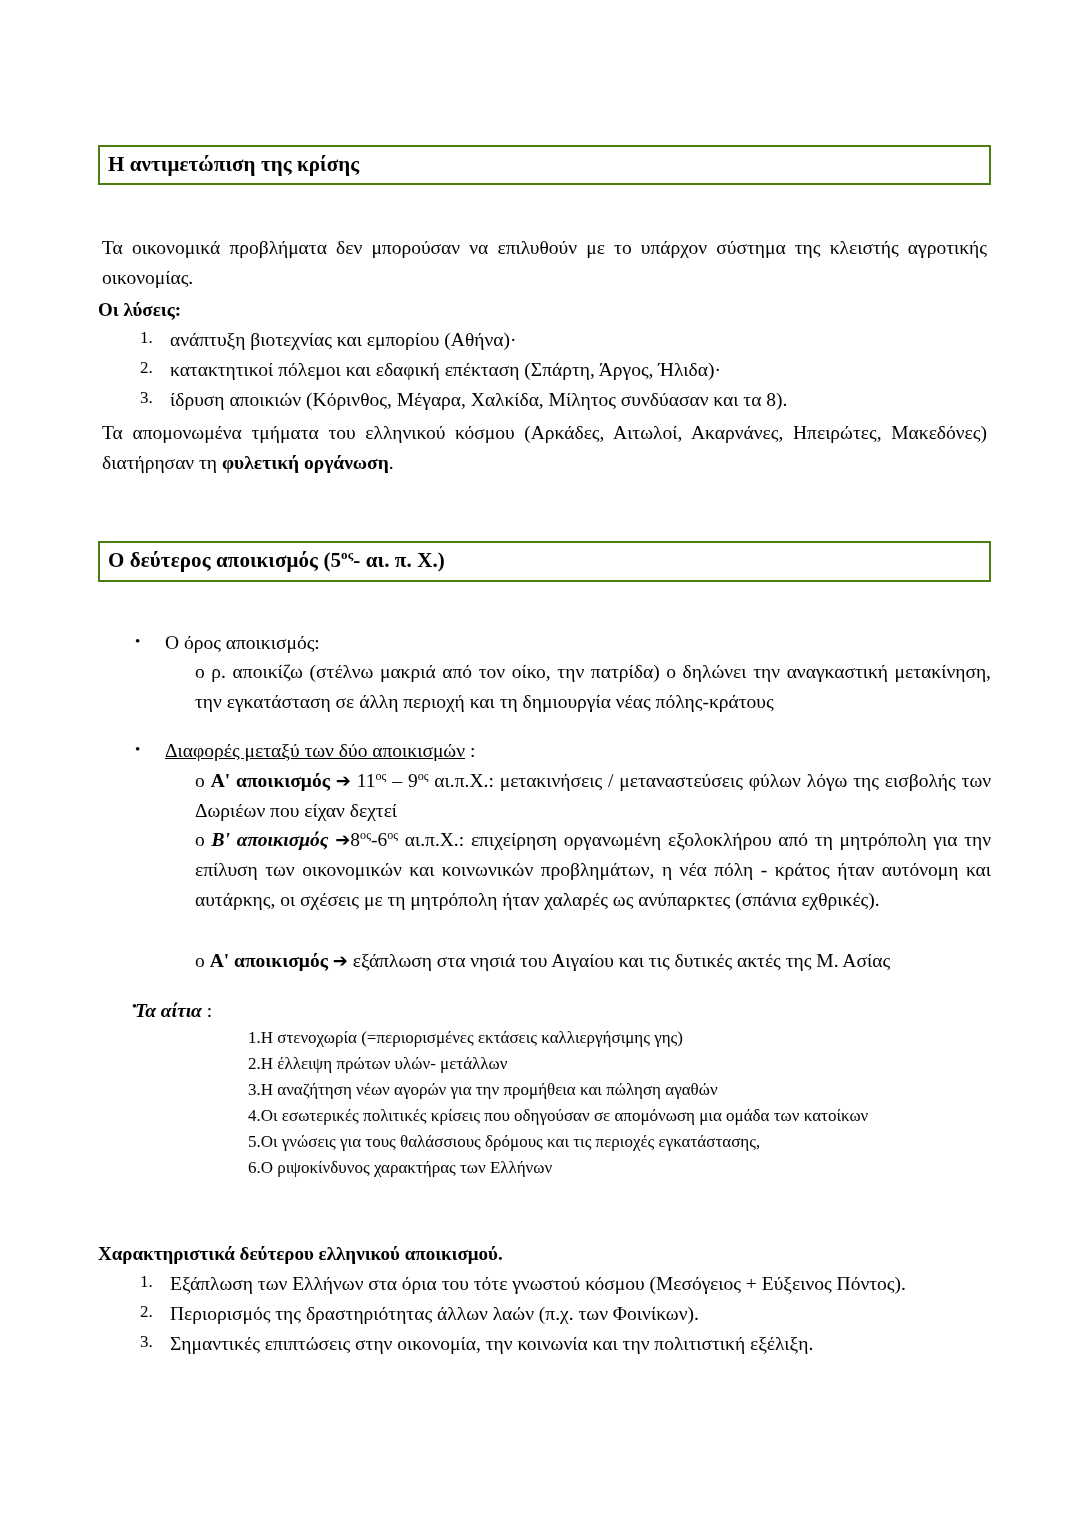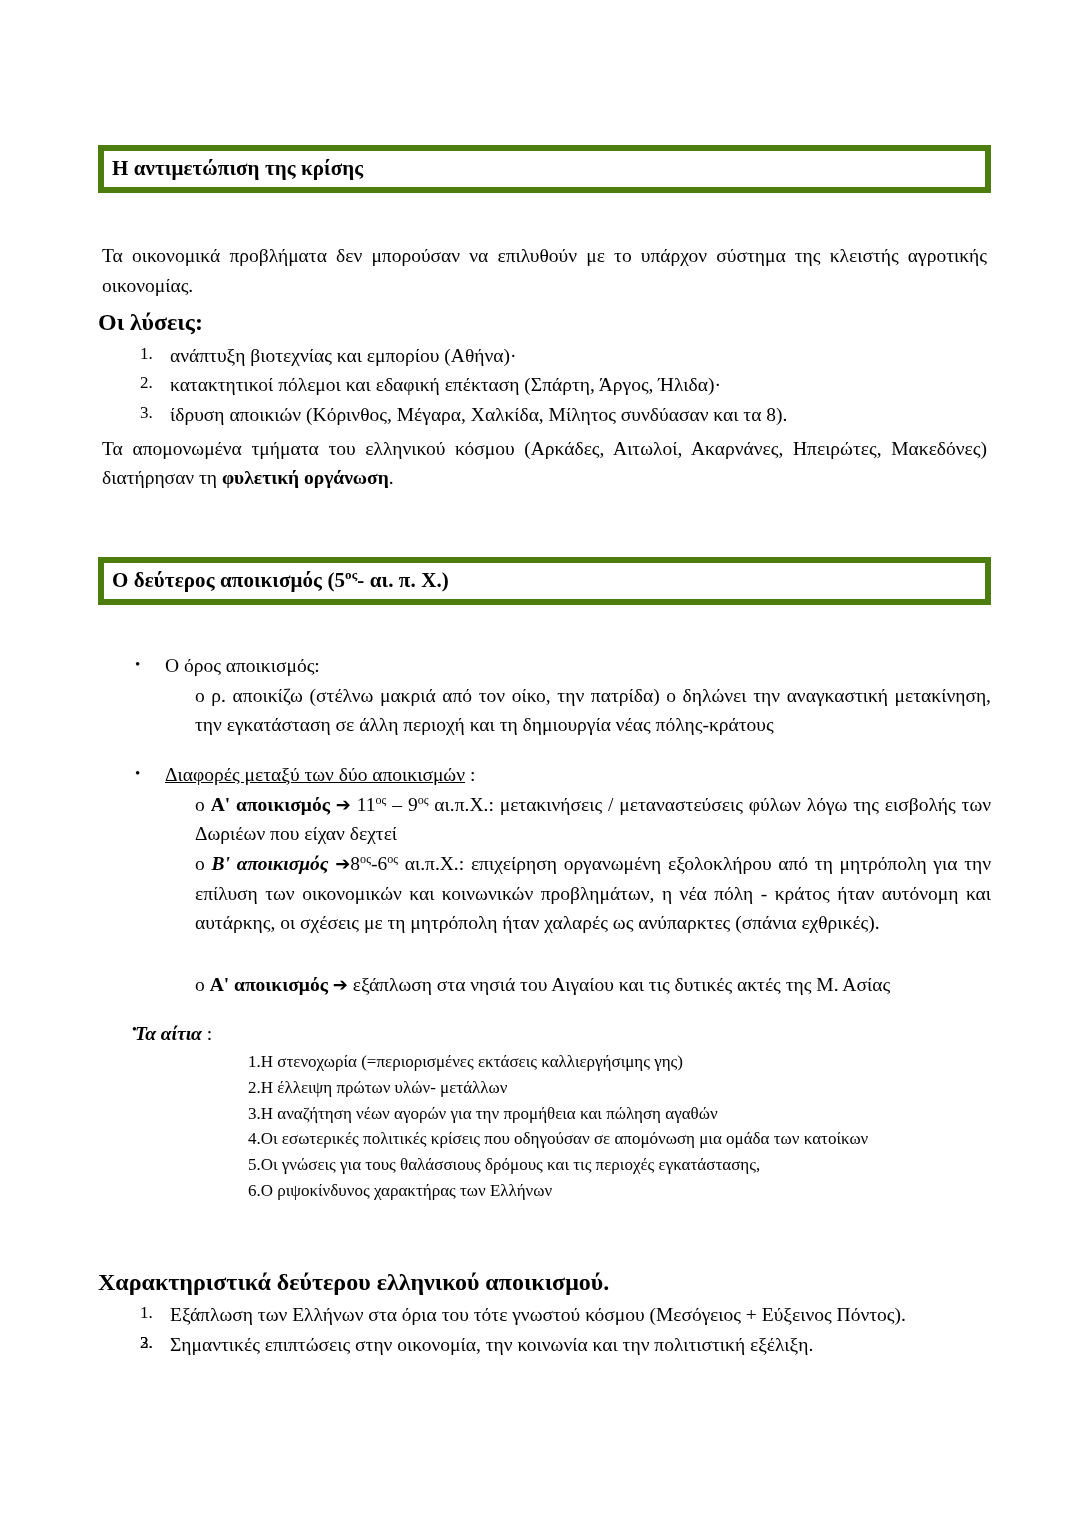--- a/index.html
+++ b/index.html
@@ -28,21 +28,21 @@
 
   .content {
     position: absolute;
     left: 98px;
     top: 145px;
     width: 893px;
   }
 
   
   .heading-box {
-    border: 6px solid #4d7c0f;
+    border: 2px solid #4d7c0f;
     box-sizing: border-box;
     width: 893px;
     padding: 5px 8px 7px 8px;
     background: #ffffff;
   }
   .heading-box .heading-text {
     font-size: 21px;
     font-weight: bold;
     line-height: 1.15;
     letter-spacing: 0.1px;
@@ -68,21 +68,21 @@
   }
   .bolditalic {
     font-weight: bold;
     font-style: italic;
   }
   .underline-bold {
     font-weight: normal;
     text-decoration: underline;
   }
   .lead-label {
-    font-size: 24px;
+    font-size: 19px;
     line-height: 1.52;
     font-weight: bold;
     margin: 0;
   }
 
   
   ol.dec {
     margin: 0;
     padding: 0;
     list-style: none;
@@ -258,20 +258,21 @@
 
     <p class="lead-label">Χαρακτηριστικά δεύτερου ελληνικού αποικισμού.</p>
 
     <ol class="dec">
       <li>
         <span class="num">1.</span>
         <span>Εξάπλωση των Ελλήνων στα όρια του τότε γνωστού κόσμου (Μεσόγειος + Εύξεινος Πόντος).</span>
       </li>
       <li>
         <span class="num">2.</span>
+        <span>Περιορισμός της δραστηριότητας άλλων λαών (π.χ. των Φοινίκων).</span>
       </li>
       <li>
         <span class="num">3.</span>
         <span>Σημαντικές επιπτώσεις στην οικονομία, την κοινωνία και την πολιτιστική εξέλιξη.</span>
       </li>
     </ol>
 
   </div>
 </div>
 

